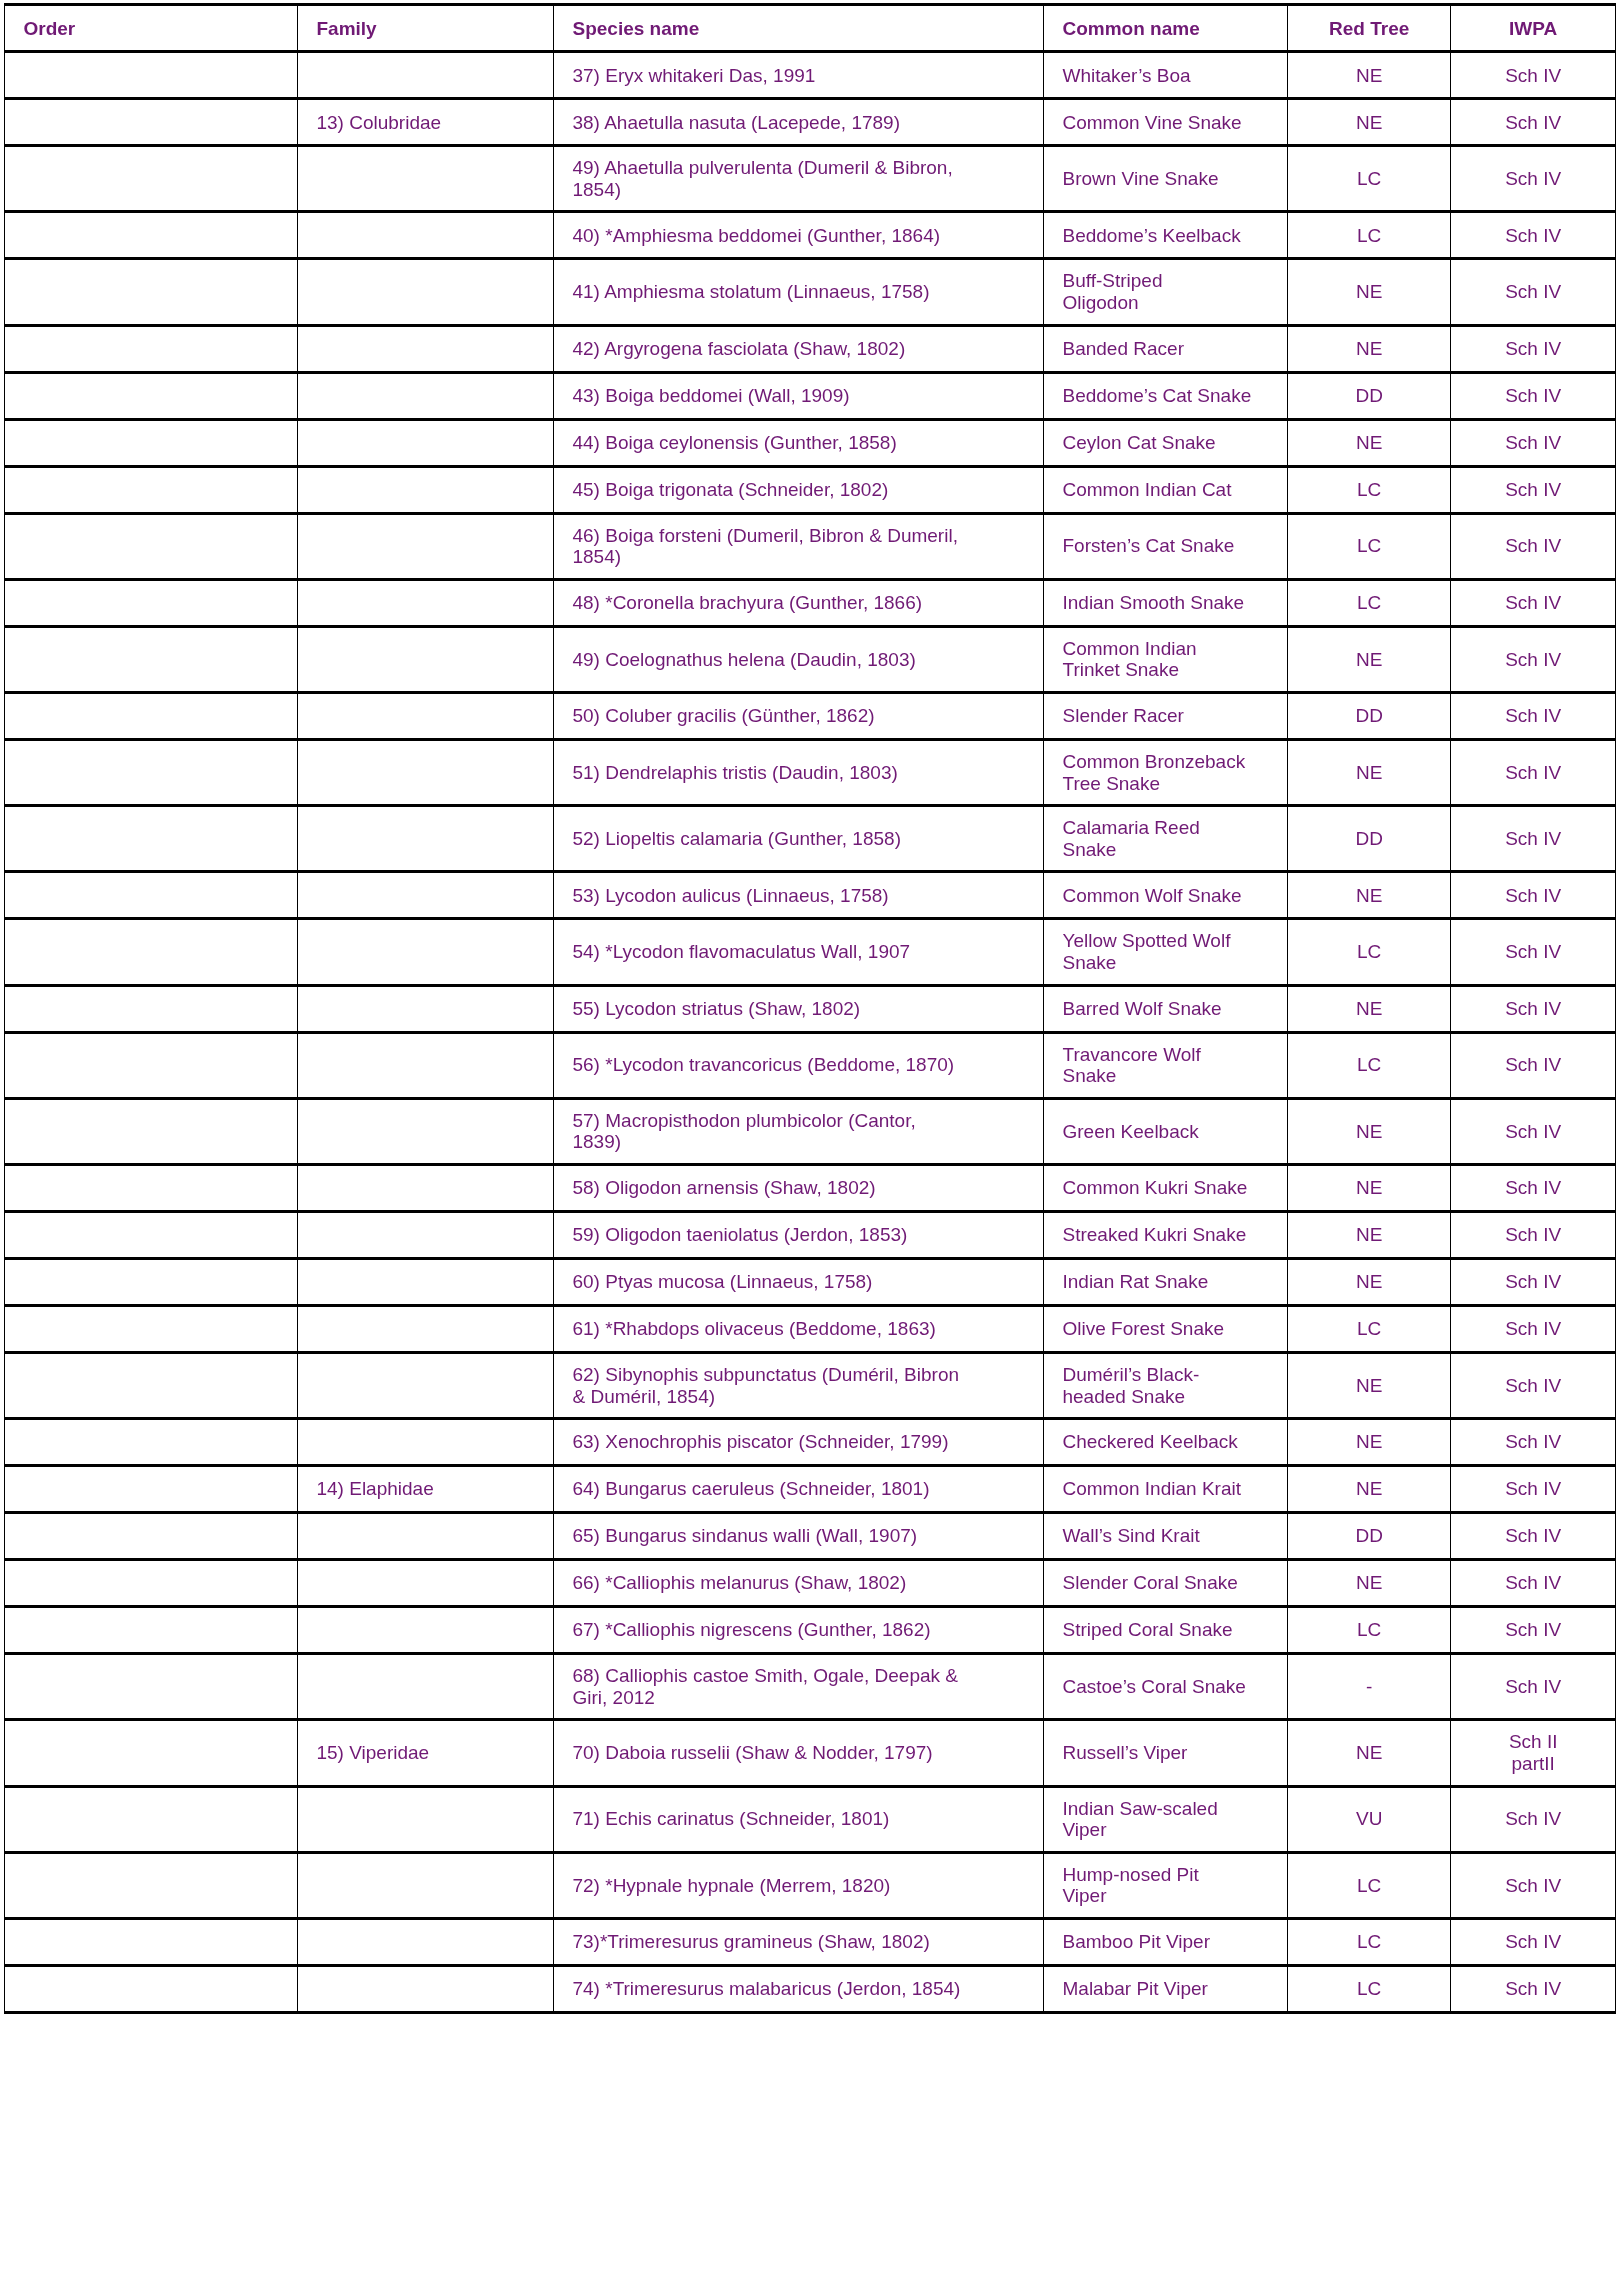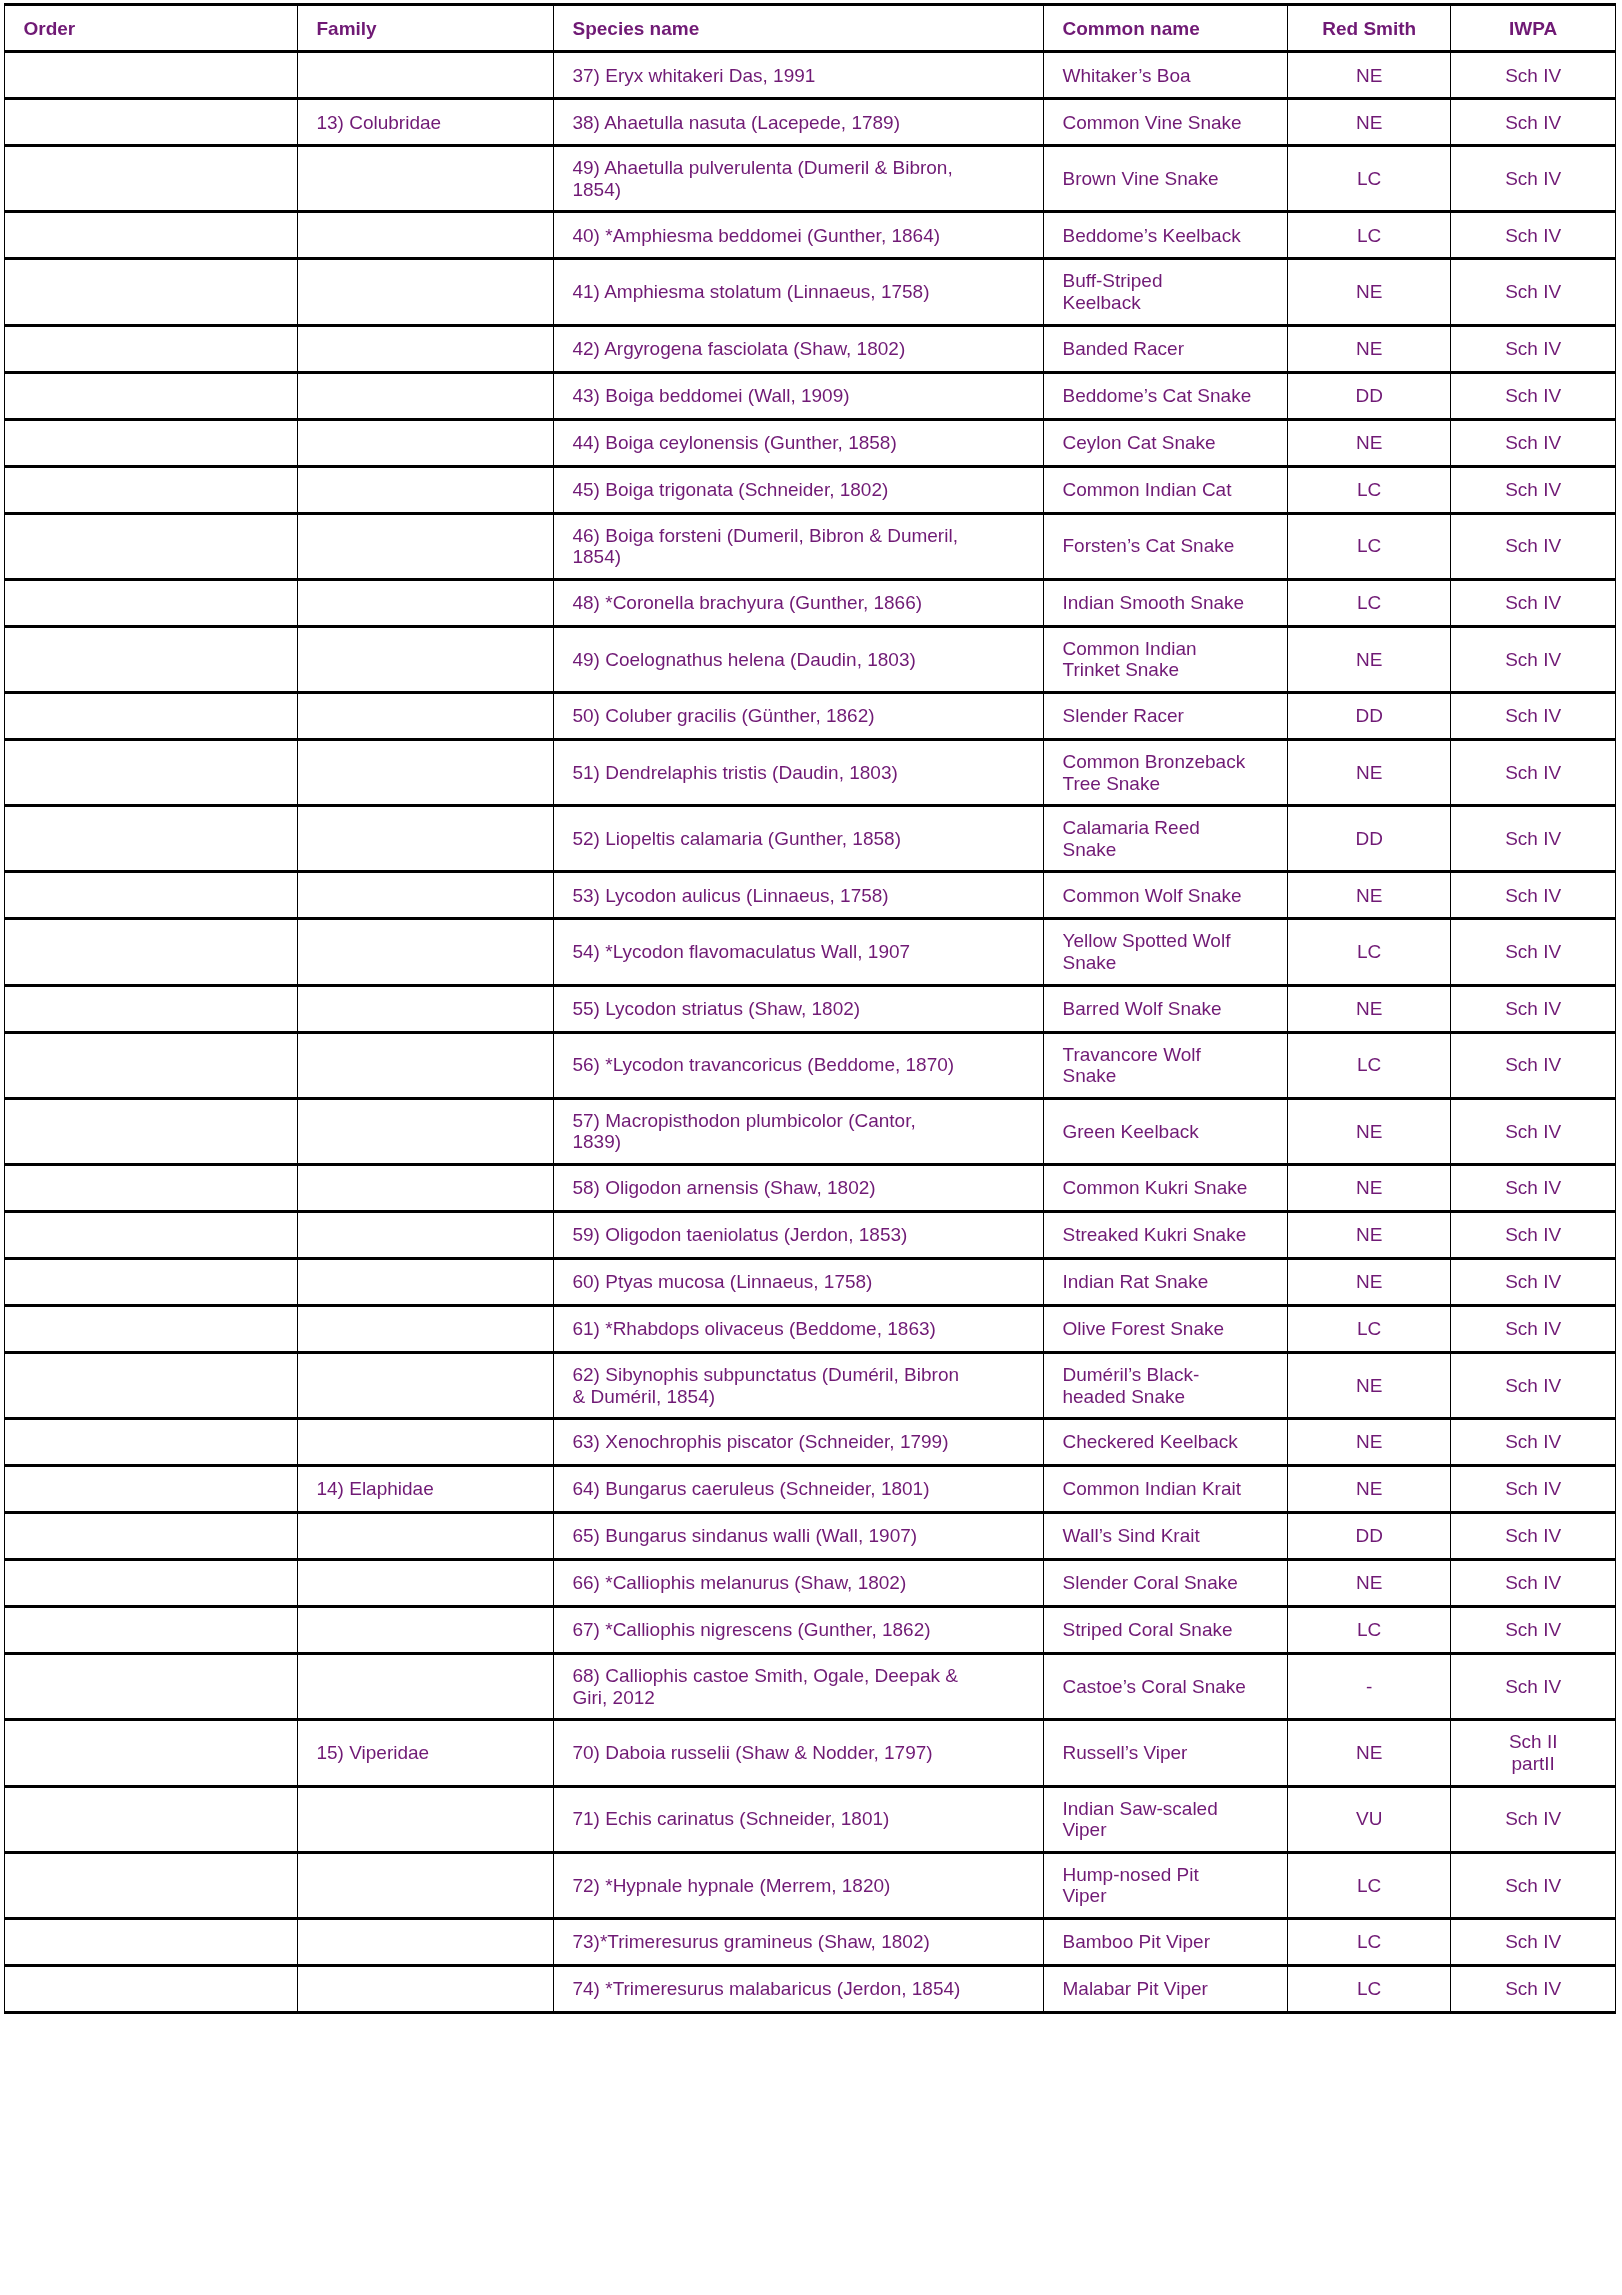--- a/index.html
+++ b/index.html
@@ -61,21 +61,21 @@
       <col style="width:244px">
       <col style="width:163px">
       <col style="width:165px">
     </colgroup>
     <thead>
       <tr>
         <th>Order</th>
         <th>Family</th>
         <th>Species name</th>
         <th>Common name</th>
-        <th class="center">Red Smith</th>
+        <th class="center">Red Tree</th>
         <th class="center">IWPA</th>
       </tr>
     </thead>
     <tbody>
         <tr>
     <td class="c-order"></td>
     <td class="c-family"></td>
     <td class="c-species"><span class="sp-pre">37) </span><span class="sp-name">Eryx whitakeri</span><span class="sp-post"> Das, 1991</span></td>
     <td class="c-common">Whitaker’s Boa</td>
     <td class="c-red">NE</td>
@@ -104,21 +104,21 @@
     <td class="c-species"><span class="sp-pre">40) *</span><span class="sp-name">Amphiesma beddomei</span><span class="sp-post"> (Gunther, 1864)</span></td>
     <td class="c-common">Beddome’s Keelback</td>
     <td class="c-red">LC</td>
     <td class="c-iwpa">Sch IV</td>
   </tr>
         <tr>
     <td class="c-order"></td>
     <td class="c-family"></td>
     <td class="c-species"><span class="sp-pre">41) </span><span class="sp-name">Amphiesma stolatum</span><span class="sp-post"> (Linnaeus, 1758)</span></td>
     <td class="c-common">Buff-Striped
-Keelback</td>
+Oligodon</td>
     <td class="c-red">NE</td>
     <td class="c-iwpa">Sch IV</td>
   </tr>
         <tr>
     <td class="c-order"></td>
     <td class="c-family"></td>
     <td class="c-species"><span class="sp-pre">42) </span><span class="sp-name">Argyrogena fasciolata</span><span class="sp-post"> (Shaw, 1802)</span></td>
     <td class="c-common">Banded Racer</td>
     <td class="c-red">NE</td>
     <td class="c-iwpa">Sch IV</td>

